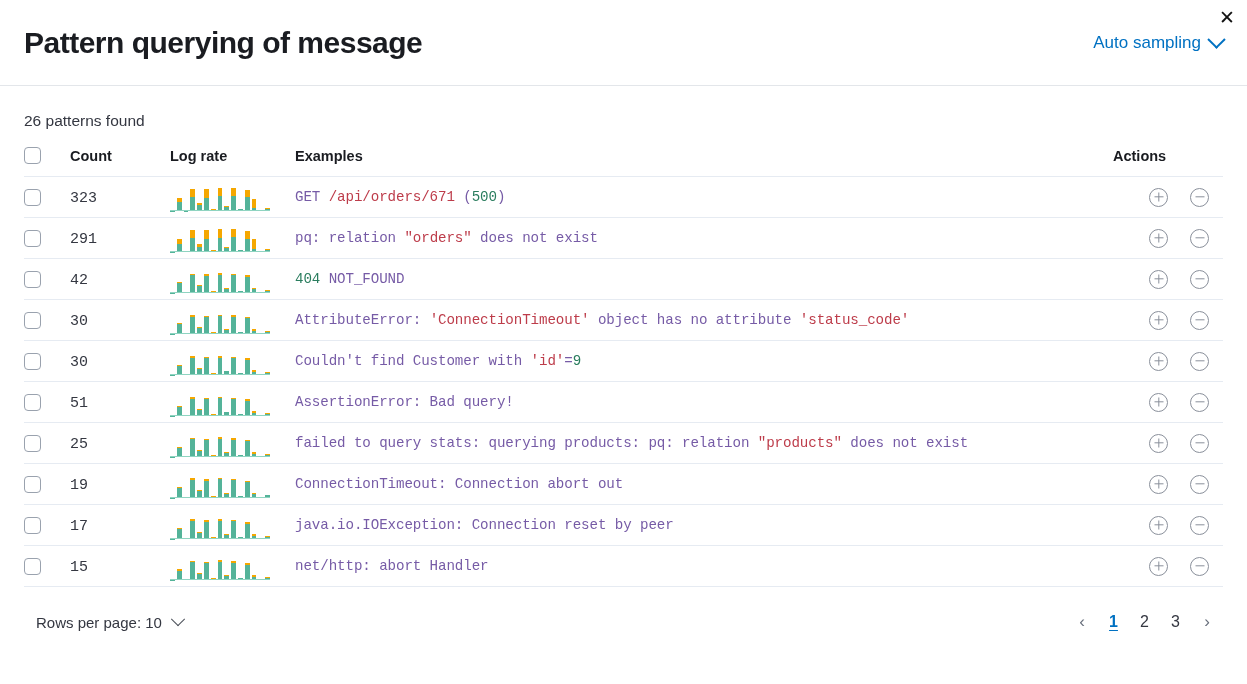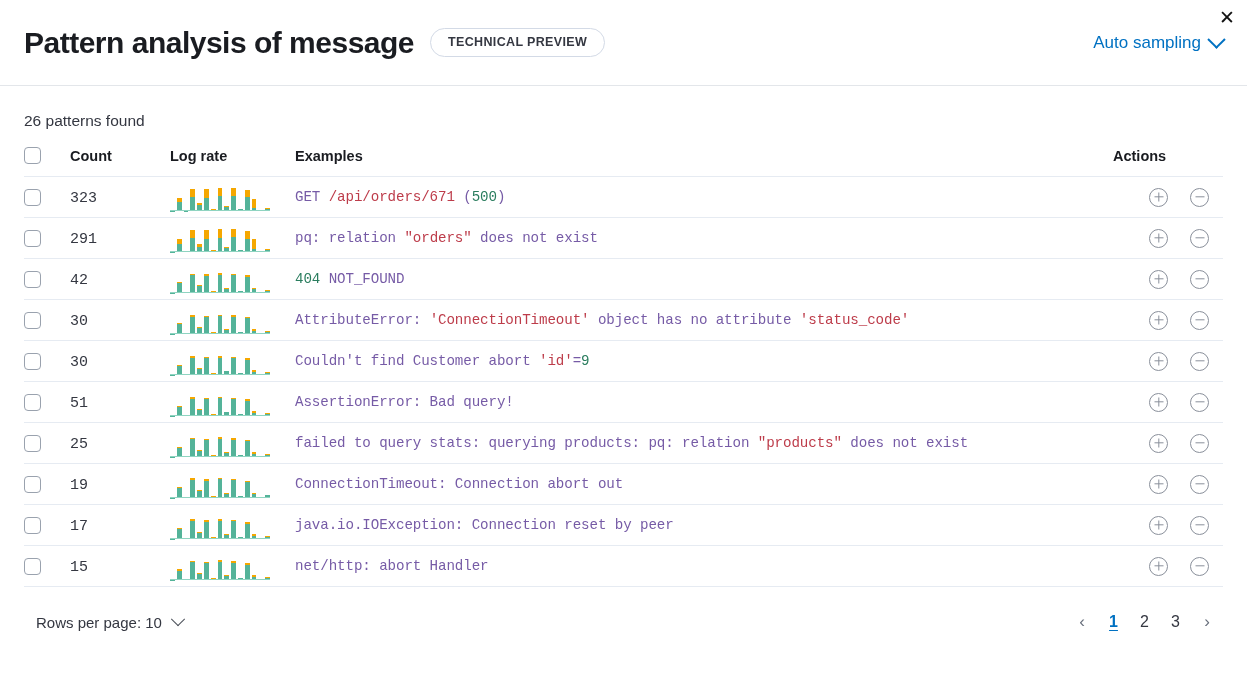--- a/index.html
+++ b/index.html
@@ -224,22 +224,21 @@
     font-weight: bold;
     text-decoration: underline;
     text-underline-offset: 3px;
   }
 </style>
 </head>
 <body>
 
 <div class="header">
   <div class="header-left">
-    <h1 class="page-title">Pattern analysis of message</h1>
-    <span class="badge">TECHNICAL PREVIEW</span>
+    <h1 class="page-title">Pattern querying of message</h1>
   </div>
   <div class="header-right">
     <span>Auto sampling</span>
     <span class="chev-down"></span>
   </div>
   <div class="close-btn">✕</div>
 </div>
 
 <div class="body">
   <div class="patterns-found">26 patterns found</div>
@@ -636,21 +635,21 @@
                 <div class="top" style="height: 0.23px;"></div>
                 <div class="bot" style="height: 0.92px;"></div>
               </div>
               <div class="bar">
                 <div class="top" style="height: 0.69px;"></div>
                 <div class="bot" style="height: 2.07px;"></div>
               </div>
             </div>
           </td>
           <td class="col-ex">
-            <div class="example"><span class="tk-def">Couldn't find Customer abort </span><span class="tk-str">'id'</span><span class="tk-def">=</span><span class="tk-num">9</span></div>
+            <div class="example"><span class="tk-def">Couldn't find Customer with </span><span class="tk-str">'id'</span><span class="tk-def">=</span><span class="tk-num">9</span></div>
           </td>
           <td class="col-act">
             <div class="actions">
               <span class="circ-icon plus"></span>
               <span class="circ-icon"></span>
             </div>
           </td>
         </tr>
         <tr>
           <td class="col-chk">

